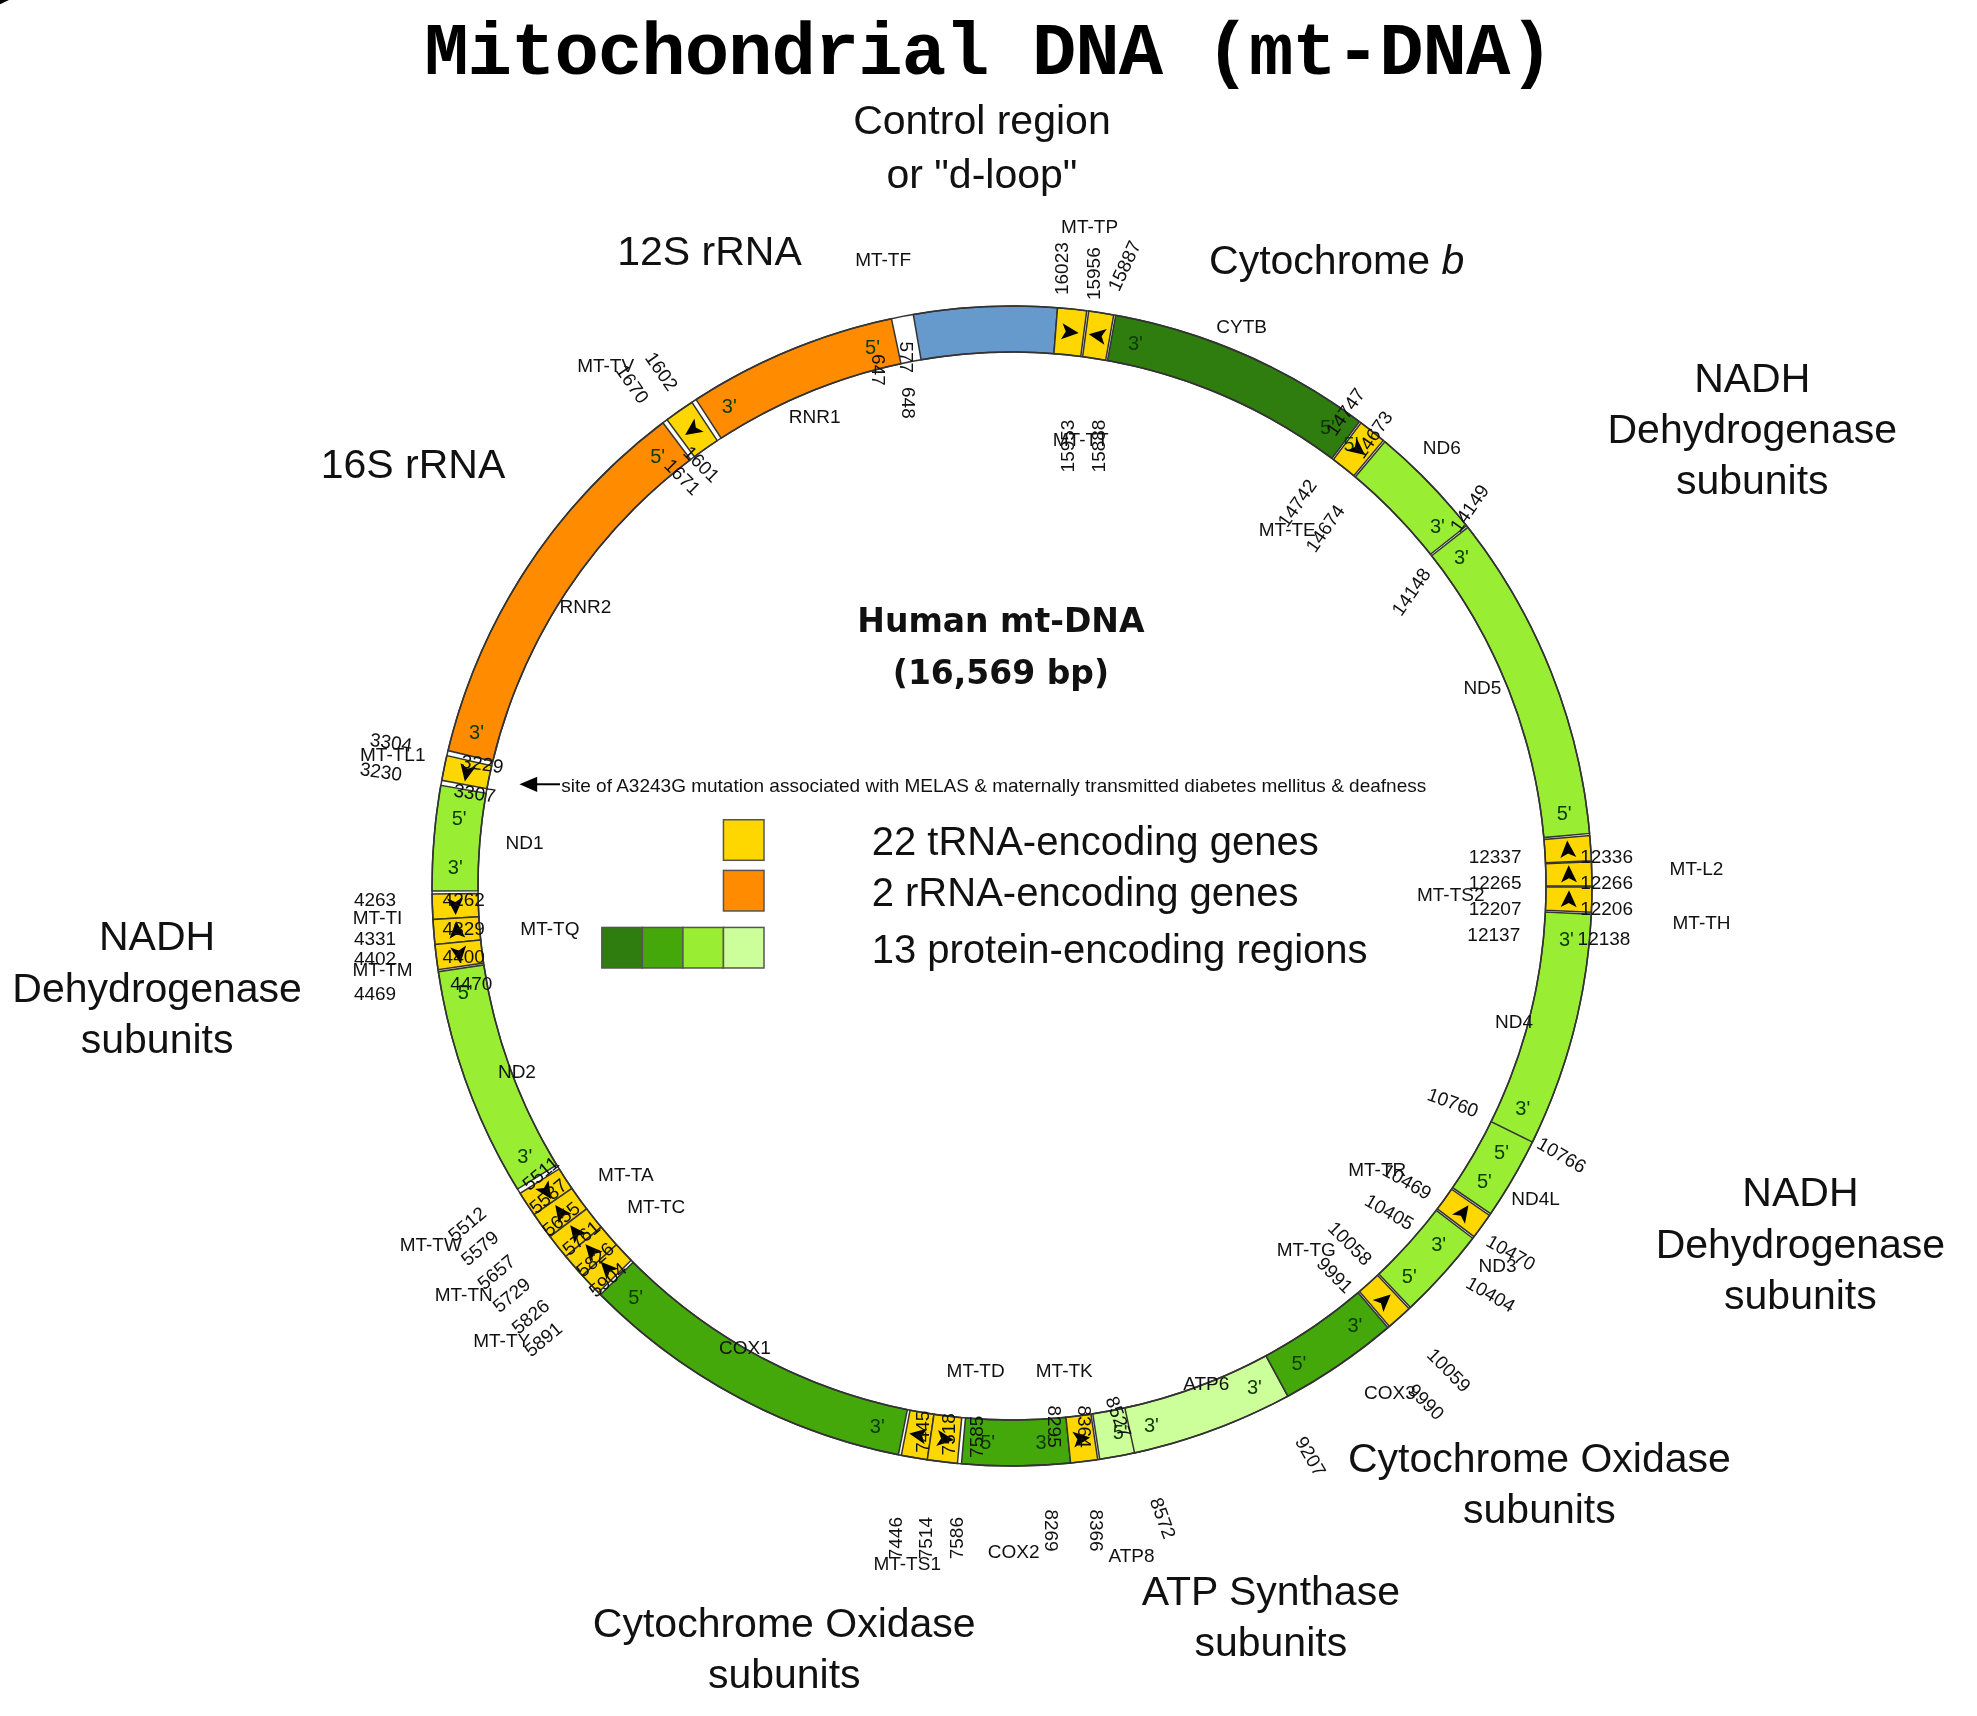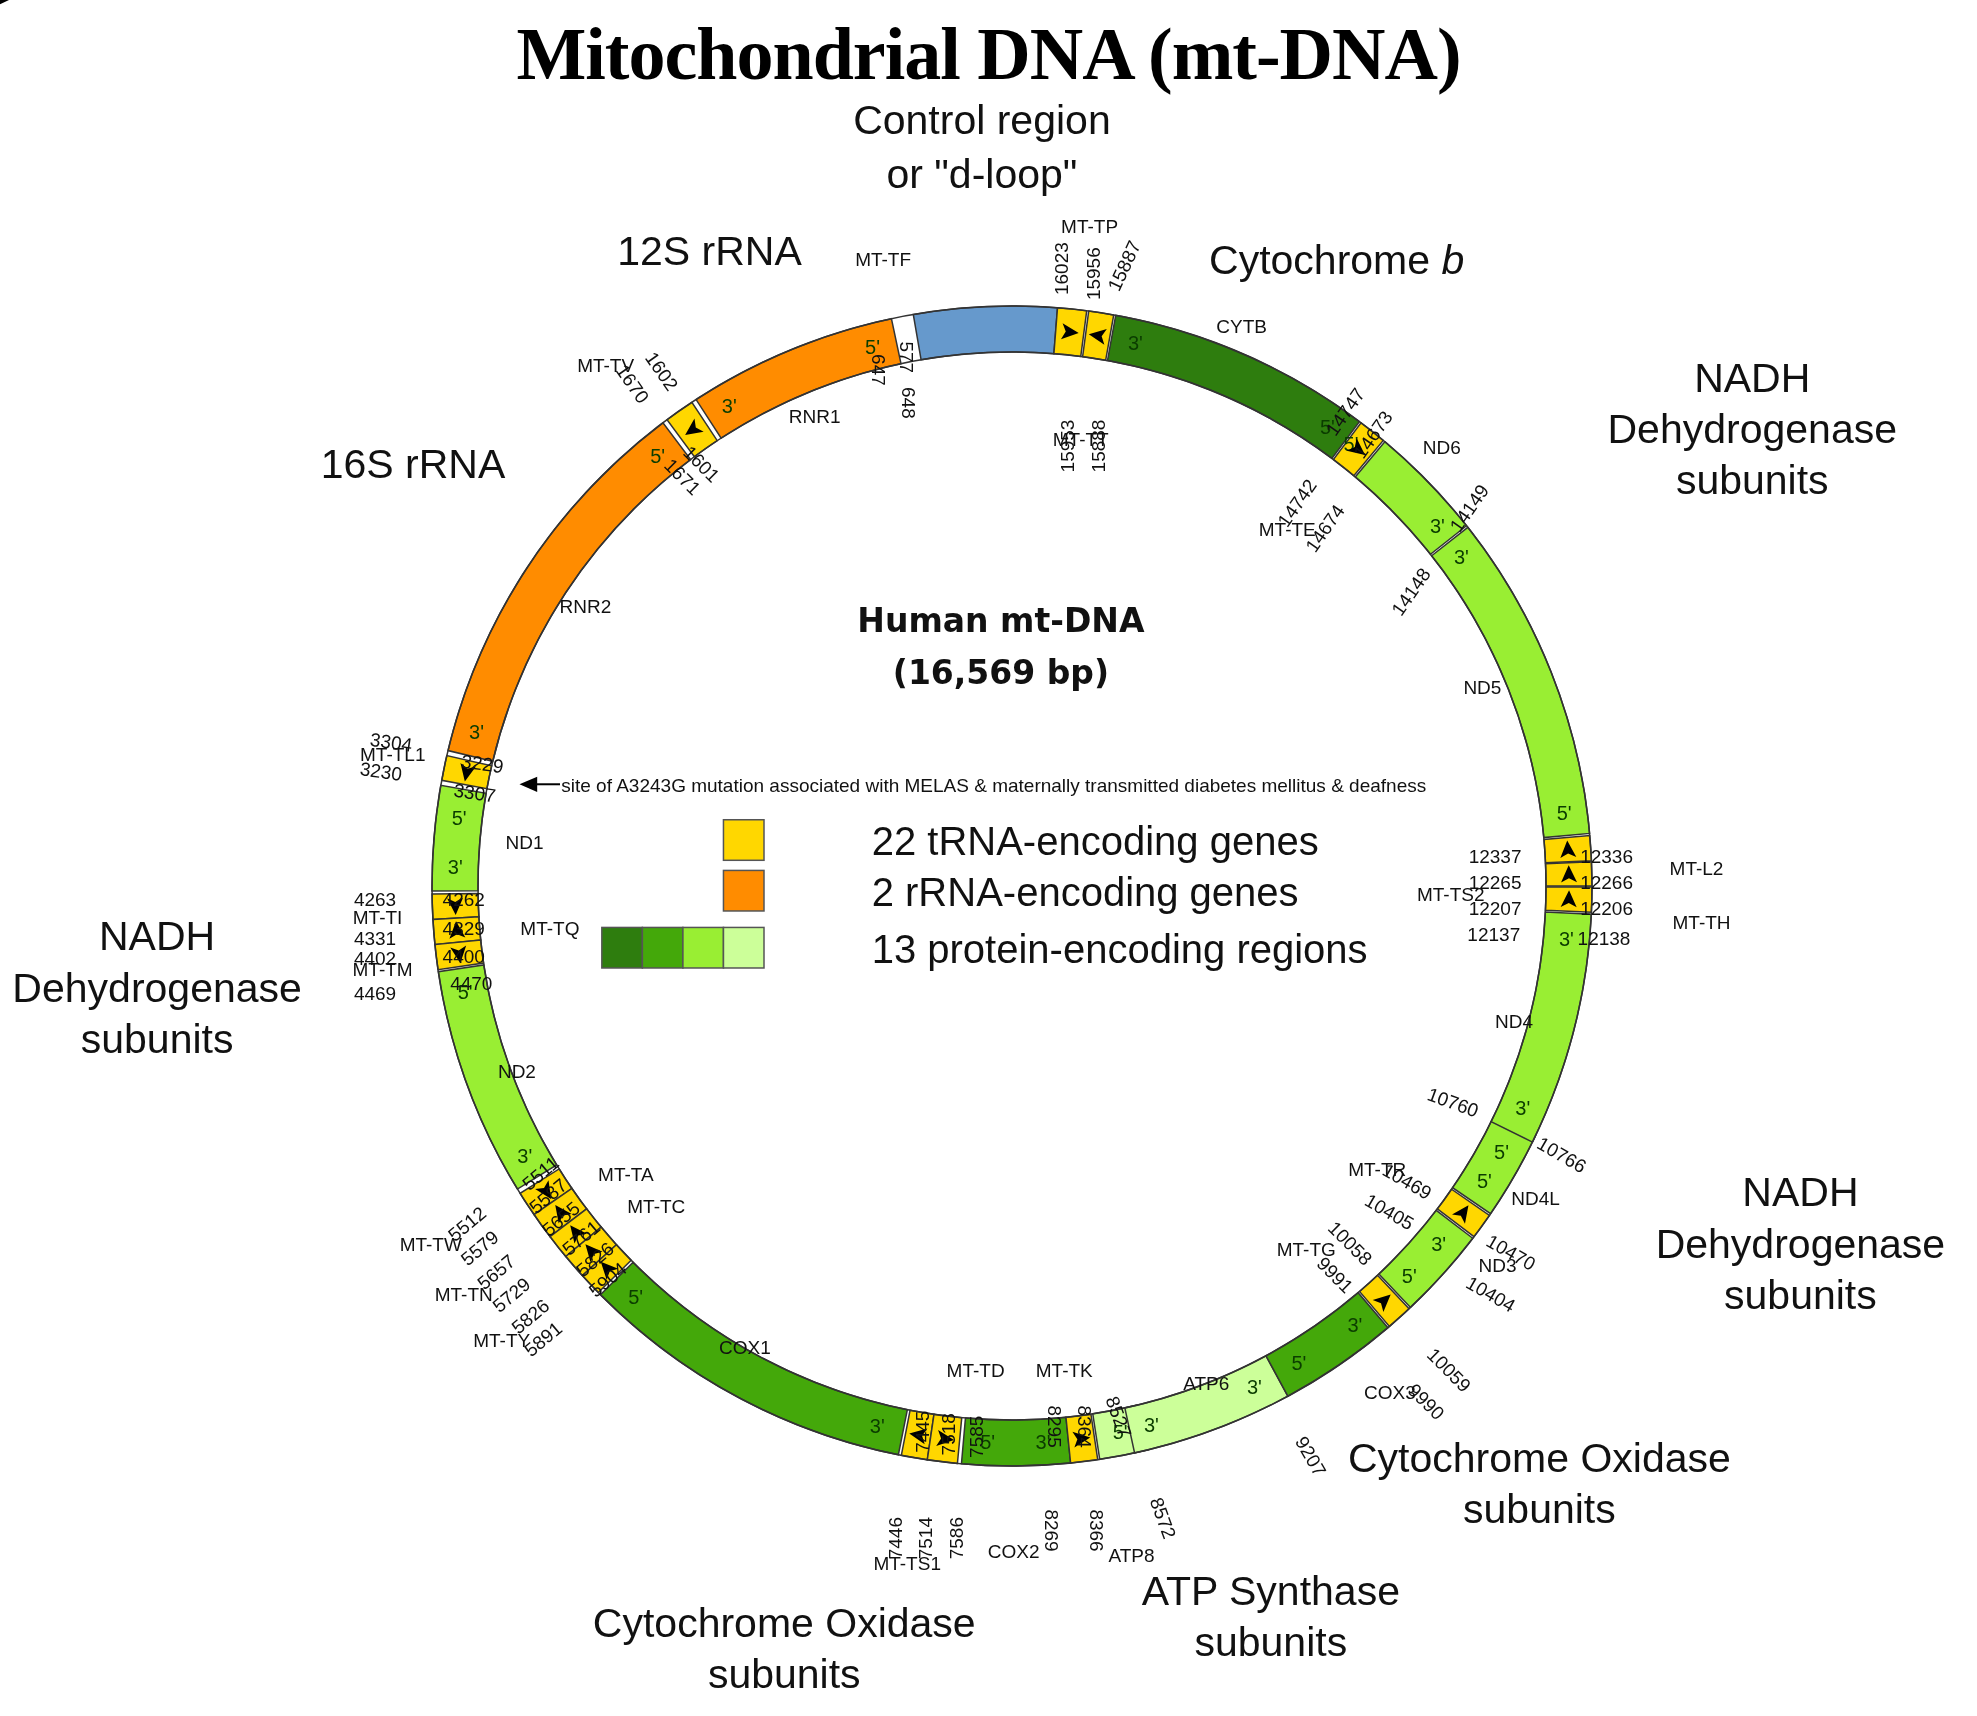--- a/index.html
+++ b/index.html
@@ -1,20 +1,20 @@
 <!DOCTYPE html>
 <html><head>
 <meta charset="utf-8">
 <style>
   html, body { margin: 0; padding: 0; background: #ffffff; }
   body { width: 1977px; height: 1716px; position: relative; overflow: hidden; }
   #stage { position: absolute; left: 0; top: 0; width: 1977px; height: 1716px; }
   .title {
     position: absolute; left: 0; width: 1977px; top: 12px; text-align: center;
-    font-family: Liberation Serif, serif; font-weight: bold; font-size: 74px; color: #000;
+    font-family: Liberation Mono, monospace; font-weight: bold; font-size: 74px; color: #000;
     letter-spacing: -1px;
   }
   svg text { font-family: "Liberation Sans", sans-serif; fill: #111; }
   .big { font-size: 41px; }
   .gene { font-size: 19px; }
   .pos { font-size: 19px; }
   .end { font-size: 20px; fill: #0b3d00; }
   .center { font-family: "DejaVu Sans", sans-serif; font-weight: bold; font-size: 33px; }
   .legend { font-size: 40px; }
   .note { font-size: 19px; }

